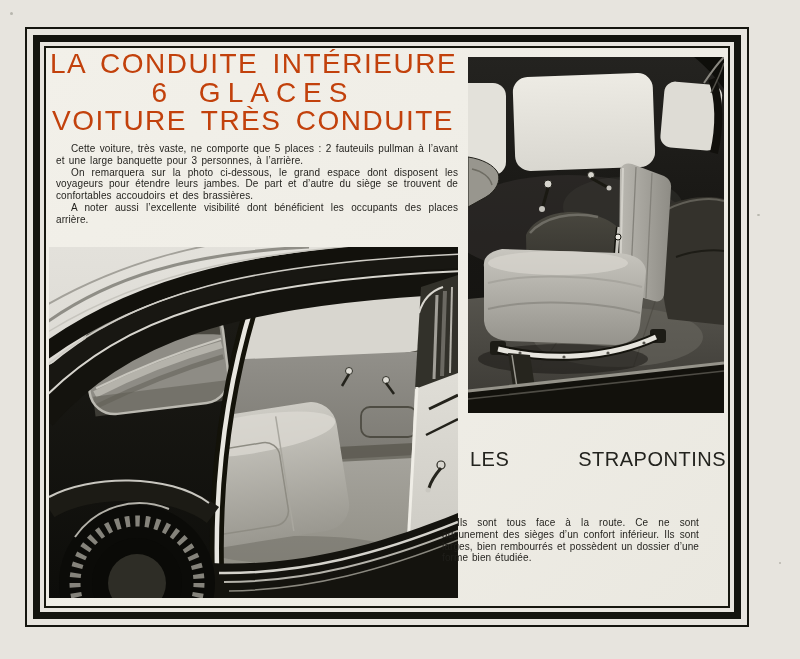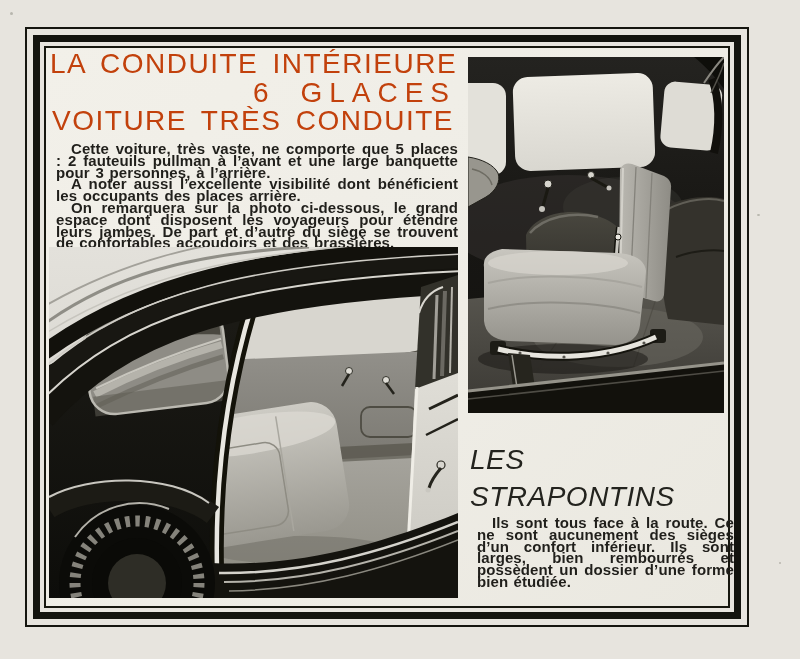--- a/index.html
+++ b/index.html
@@ -12,38 +12,38 @@
   .frame-outer{position:absolute;left:25px;top:27px;width:724px;height:600px;
     border:2px solid #15150f;box-sizing:border-box;}
   .frame-thick{position:absolute;inset:6px;border:7px solid #13130e;box-sizing:border-box;}
   .frame-paper{position:absolute;inset:4px;border:2px solid #17170f;box-sizing:border-box;
     background:linear-gradient(135deg,#f2f0e9 0%,#efede6 55%,#eae8e0 100%);}
   .speck{position:absolute;border-radius:50%;background:#b8b6ae;}
 
   .headline-left{position:absolute;left:50px;top:50px;width:406px;text-align:center;
     color:#c2410c;font-weight:400;}
   .headline-left .hl{font-size:28px;line-height:28.5px;letter-spacing:1.5px;word-spacing:5px;white-space:nowrap;}
-  .headline-left .hl-wide{letter-spacing:7px;word-spacing:10px;text-align:right;}
-
-  .body-copy{font-size:15px;font-weight:700;line-height:11.8px;text-align:justify;
+  .headline-left .hl-wide{letter-spacing:7px;word-spacing:10px;}
+
+  .body-copy{font-size:10px;font-weight:400;line-height:11.8px;text-align:justify;
     letter-spacing:0.1px;word-spacing:1.4px;color:#201f1b;}
   .body-copy p{margin:0;text-indent:15px;}
 
   .intro{position:absolute;left:56px;top:143px;width:402px;}
 
   .photo{position:absolute;}
   .photo svg{display:block;width:100%;height:100%;}
   .photo-left{left:49px;top:247px;width:409px;height:351px;}
   .photo-right{left:468px;top:57px;width:256px;height:356px;}
 
   .headline-right{position:absolute;left:470px;top:441px;width:256px;color:#23231e;}
-  .headline-right .hr-line{font-size:28px;line-height:37px;letter-spacing:0.5px;
-    text-align:justify;text-align-last:justify;font-style:italic;}
-
-  .strap-text{position:absolute;left:477px;top:517px;width:257px;word-spacing:1px;}
+  .headline-right .hr-line{font-size:20px;line-height:37px;letter-spacing:0.5px;
+    text-align:justify;text-align-last:justify;}
+
+  .strap-text{position:absolute;left:442px;top:517px;width:257px;word-spacing:1px;}
 </style>
 </head>
 <body>
 
 <div class="frame-outer">
   <div class="frame-thick">
     <div class="frame-paper"></div>
   </div>
 </div>
 
@@ -52,22 +52,22 @@
 <div class="speck" style="left:779px;top:562px;width:2px;height:2px;"></div>
 
 <div class="headline-left">
   <div class="hl">LA CONDUITE INTÉRIEURE</div>
   <div class="hl hl-wide">6 GLACES</div>
   <div class="hl">VOITURE TRÈS CONDUITE</div>
 </div>
 
 <div class="intro body-copy">
   <p>Cette voiture, très vaste, ne comporte que 5 places : 2 fauteuils pullman à l’avant et une large banquette pour 3 personnes, à l’arrière.</p>
+  <p>On remarquera sur la photo ci-dessous, le grand espace dont disposent les voyageurs pour étendre leurs jambes. De part et d’autre du siège se trouvent de confortables accoudoirs et des brassières.</p>
   <p>A noter aussi l’excellente visibilité dont bénéficient les occupants des places arrière.</p>
-  <p>On remarquera sur la photo ci-dessous, le grand espace dont disposent les voyageurs pour étendre leurs jambes. De part et d’autre du siège se trouvent de confortables accoudoirs et des brassières.</p>
 </div>
 
 <div class="photo photo-left" role="img" aria-label="Conduite intérieure, porte arrière ouverte sur la banquette et le plancher">
 <svg viewBox="0 0 409 351" xmlns="http://www.w3.org/2000/svg">
   <defs>
     <linearGradient id="skyL" x1="0" y1="0" x2="0" y2="1">
       <stop offset="0" stop-color="#e3e1db"></stop>
           <stop offset="1" stop-color="#cfcdc6"></stop>
     </linearGradient>
     <linearGradient id="doorFarL" x1="0" y1="0" x2="0" y2="1">

